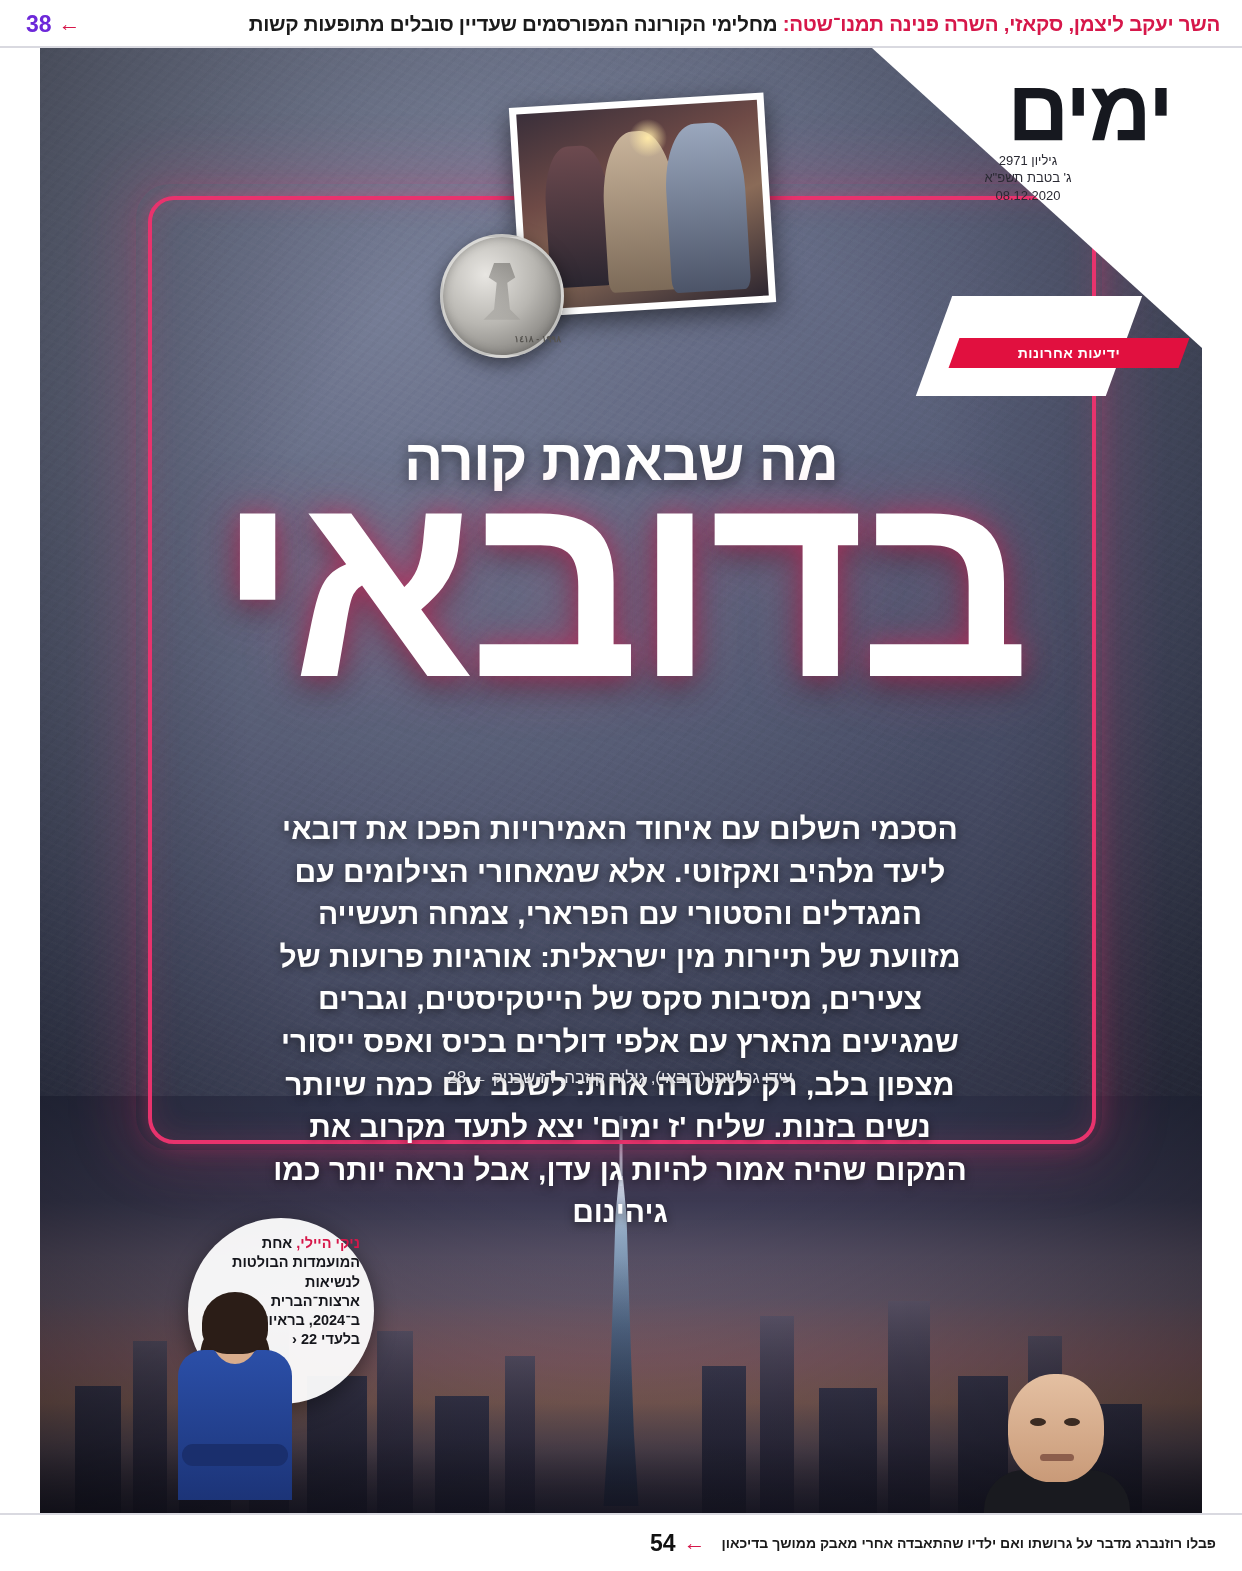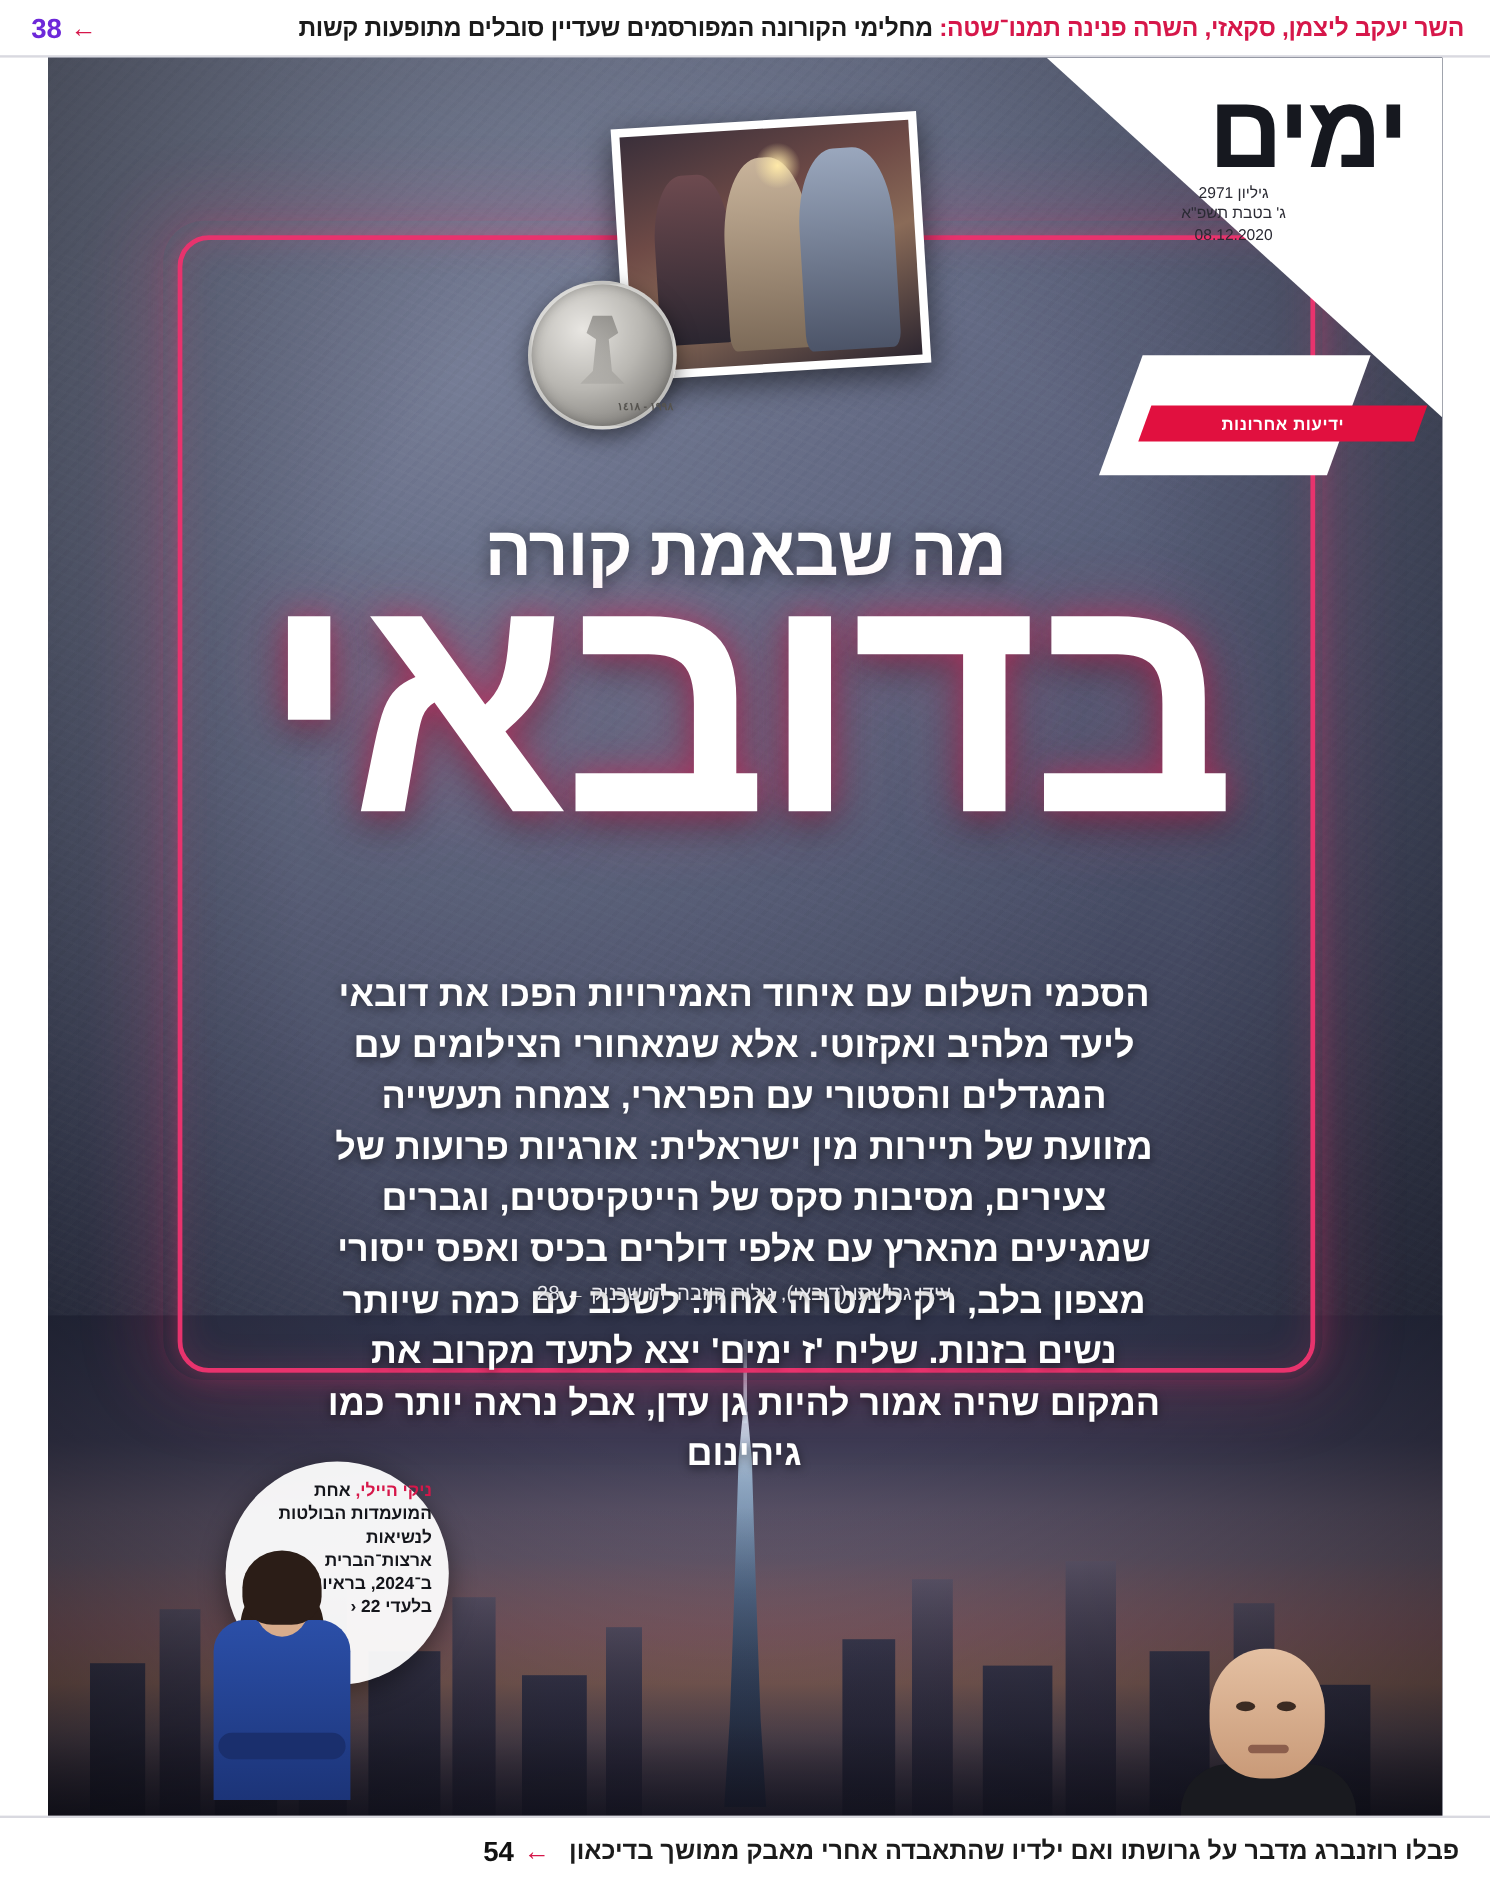--- a/index.html
+++ b/index.html
@@ -139,21 +139,21 @@
     background:linear-gradient(180deg,#e4c0a2 0%,#c99a78 100%);}
   .rosen .shoulders{position:absolute;left:2px;top:100px;width:146px;height:56px;border-radius:40px 40px 0 0;
     background:#191a1f;}
   .rosen .eyeL{position:absolute;left:48px;top:48px;width:16px;height:8px;border-radius:50%;background:#3b2b22;}
   .rosen .eyeR{position:absolute;left:82px;top:48px;width:16px;height:8px;border-radius:50%;background:#3b2b22;}
   .rosen .mouth{position:absolute;left:58px;top:84px;width:34px;height:7px;border-radius:6px;background:#8c5e4c;}
 
   
   .bottom-strip{position:absolute;bottom:0;left:0;width:1242px;height:56px;background:#fff;
     display:flex;align-items:center;direction:rtl;padding:0 26px;box-sizing:border-box;}
-  .bottom-strip .headline{font-size:21px;font-weight:bold;color:#1b1b1b;white-space:nowrap;}
+  .bottom-strip .headline{font-size:14px;font-weight:bold;color:#1b1b1b;white-space:nowrap;}
   .bottom-strip .pagebox{display:flex;align-items:center;gap:8px;margin-right:16px;}
   .bottom-strip .arrow{color:#d6174a;font-size:22px;font-weight:bold;}
   .bottom-strip .pagenum{font-size:23px;font-weight:bold;color:#111;}
 
   .hairline-top{position:absolute;top:46px;left:0;width:1242px;height:2px;background:#d9d9e0;}
   .hairline-bottom{position:absolute;bottom:56px;left:0;width:1242px;height:2px;background:#d9d9e0;}
 </style>
 </head>
 <body>
 

